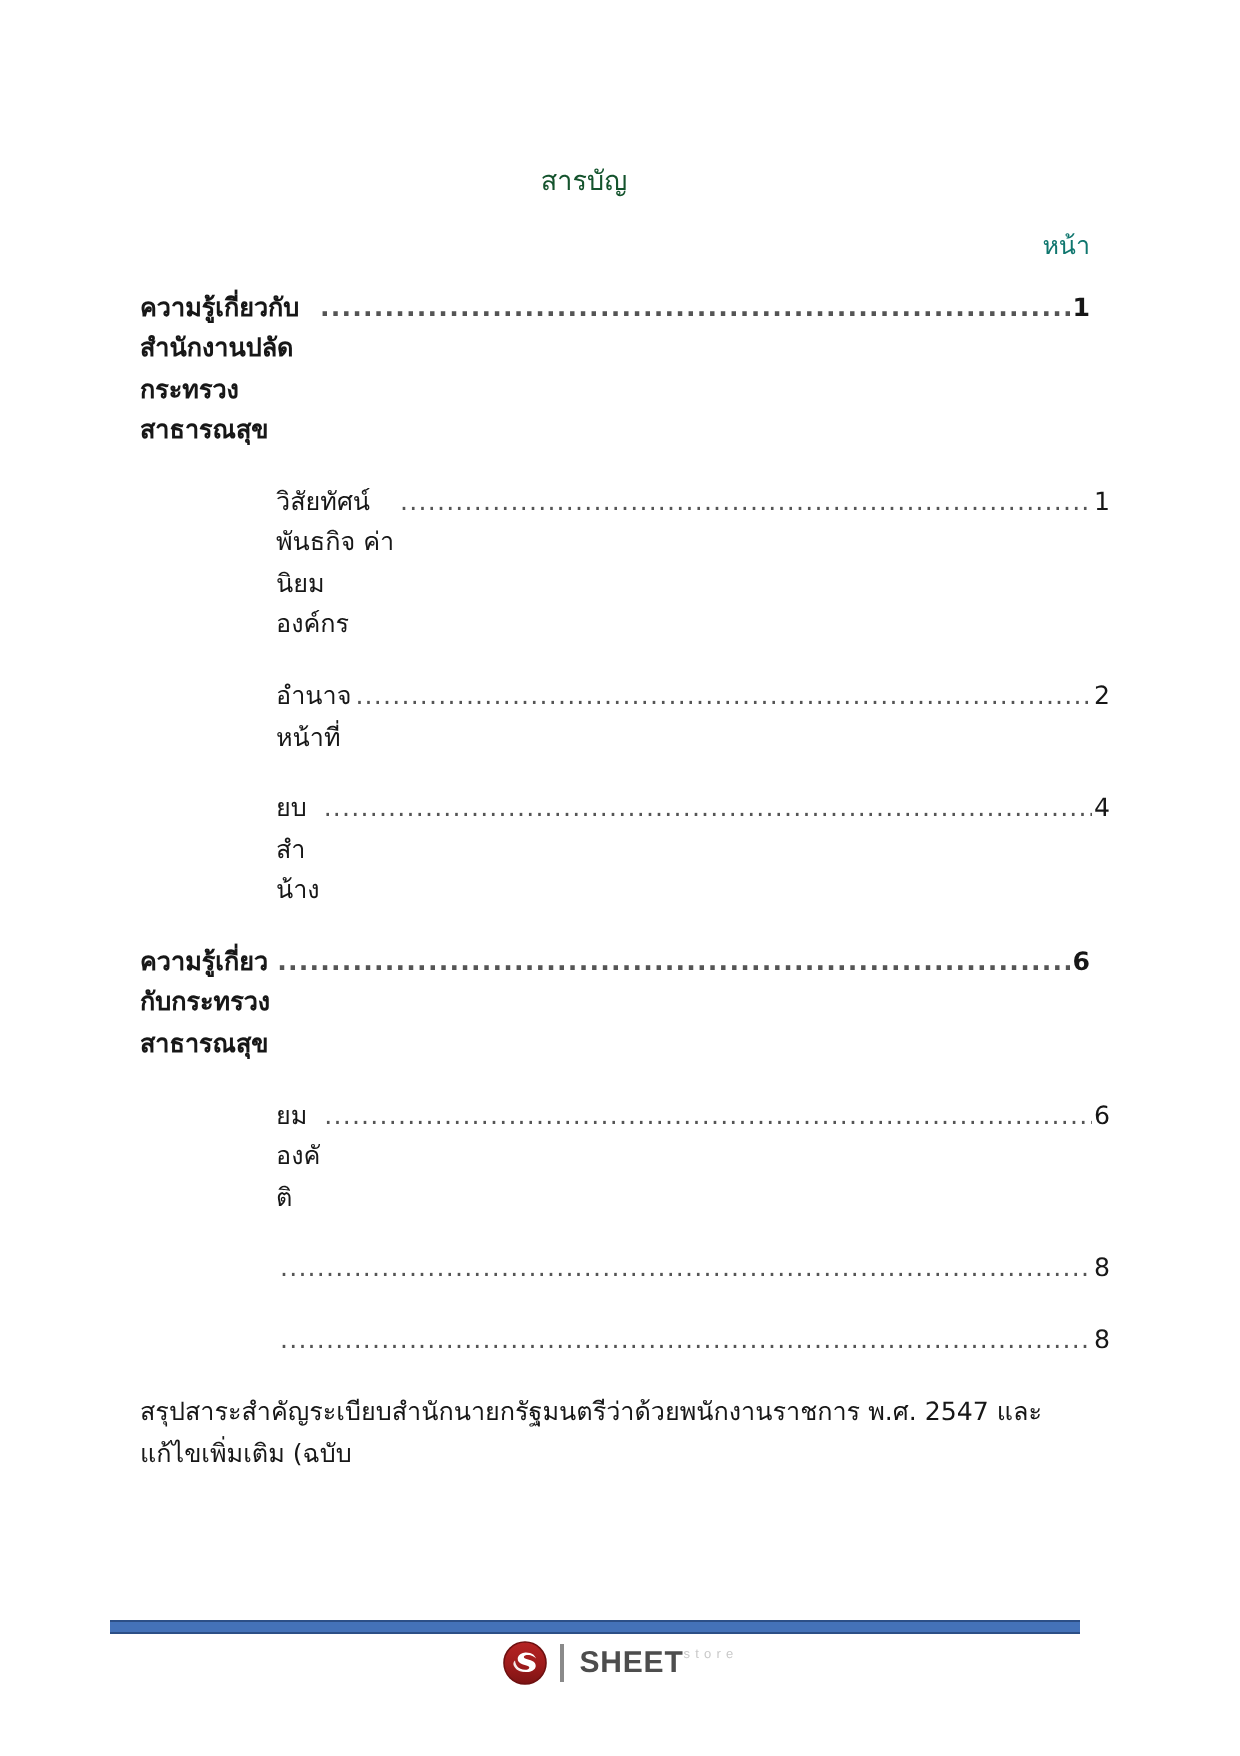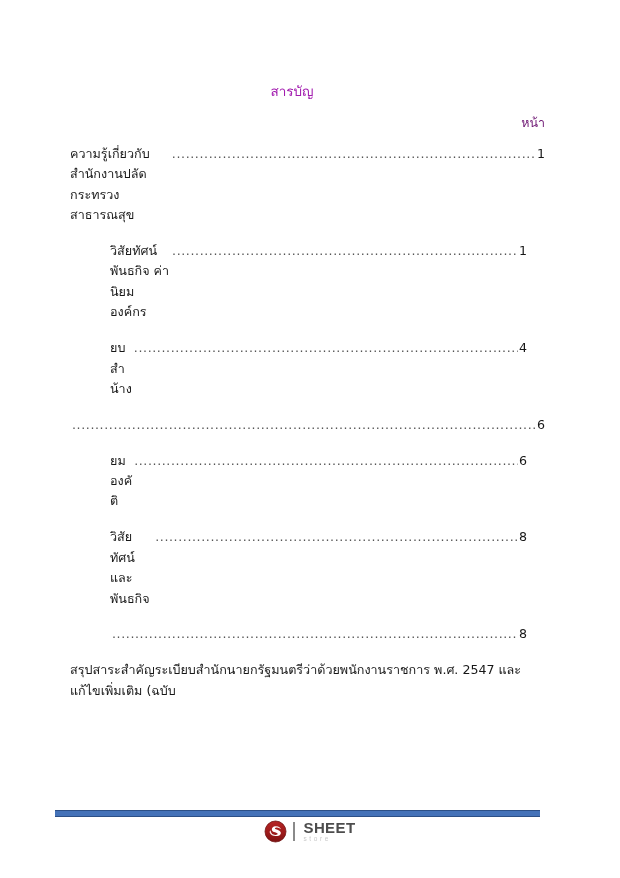--- a/index.html
+++ b/index.html
@@ -25,59 +25,59 @@
 
   
   .doc-title {
     position: absolute;
     top: 82px;
     left: 0;
     width: 584px;
     text-align: center;
     font-size: 13.5px;
     line-height: 1.4;
-    color: #a21caf;
+    color: #14532d;
   }
 
   
   .page-col-header {
     position: absolute;
     top: 113px;
     left: 0;
     width: 545px;
     text-align: right;
     font-size: 12.5px;
-    color: #701a75;
+    color: #0f766e;
   }
 
   
   .toc {
     position: absolute;
     top: 144px;
     left: 70px;
     width: 475px;
   }
 
   .toc-entry {
     display: block;
     margin-bottom: 15.5px;
     font-size: 12.6px;
     line-height: 1.62;
     color: #171717;
     text-decoration: none;
     position: relative;
   }
   .toc-entry.level-1 {
-    font-weight: normal;
+    font-weight: bold;
     margin-left: 0;
     width: 475px;
   }
   .toc-entry.level-2 {
     font-weight: normal;
-    margin-left: 40px;
+    margin-left: 68px;
     width: 417px;
   }
   .toc-entry.level-1.wrapped {
     font-weight: normal;
   }
 
   
   .toc-row {
     display: flex;
     align-items: baseline;
@@ -148,21 +148,21 @@
   .logo-divider {
     width: 2px;
     height: 19px;
     background: #8a8a8a;
     flex: 0 0 auto;
     margin-left: 1px;
     margin-right: 3px;
   }
   .logo-words {
     display: flex;
-    flex-direction: column;
+    flex-direction: row;
     justify-content: center;
     line-height: 1;
   }
   .logo-sheet {
     font-size: 15px;
     font-weight: bold;
     color: #4d4d4d;
     letter-spacing: 0.4px;
     font-family: "Liberation Sans", sans-serif;
   }
@@ -193,41 +193,48 @@
       </a>
       <a class="toc-entry level-2" href="#">
         <span class="toc-row">
           <span class="toc-text">วิสัยทัศน์ พันธกิจ ค่านิยมองค์กร</span>
           <span class="toc-leader"></span>
           <span class="toc-page">1</span>
         </span>
       </a>
       <a class="toc-entry level-2" href="#">
         <span class="toc-row">
+          <span class="toc-text">อำนาจหน้าที่</span>
+          <span class="toc-leader"></span>
+          <span class="toc-page">2</span>
+        </span>
+      </a>
+      <a class="toc-entry level-2" href="#">
+        <span class="toc-row">
           <span class="toc-text">ยบสำน้าง</span>
           <span class="toc-leader"></span>
           <span class="toc-page">4</span>
         </span>
       </a>
       <a class="toc-entry level-1" href="#">
         <span class="toc-row">
+          <span class="toc-text">ความรู้เกี่ยวกับกระทรวงสาธารณสุข</span>
           <span class="toc-leader"></span>
           <span class="toc-page">6</span>
         </span>
       </a>
       <a class="toc-entry level-2" href="#">
         <span class="toc-row">
           <span class="toc-text">ยมองคัติ</span>
           <span class="toc-leader"></span>
           <span class="toc-page">6</span>
         </span>
       </a>
       <a class="toc-entry level-2" href="#">
         <span class="toc-row">
-          <span class="toc-text">วิสัยทัศน์ และ พันธกิจ</span>
           <span class="toc-leader"></span>
           <span class="toc-page">8</span>
         </span>
       </a>
       <a class="toc-entry level-2" href="#">
         <span class="toc-row">
           <span class="toc-leader"></span>
           <span class="toc-page">8</span>
         </span>
       </a>

